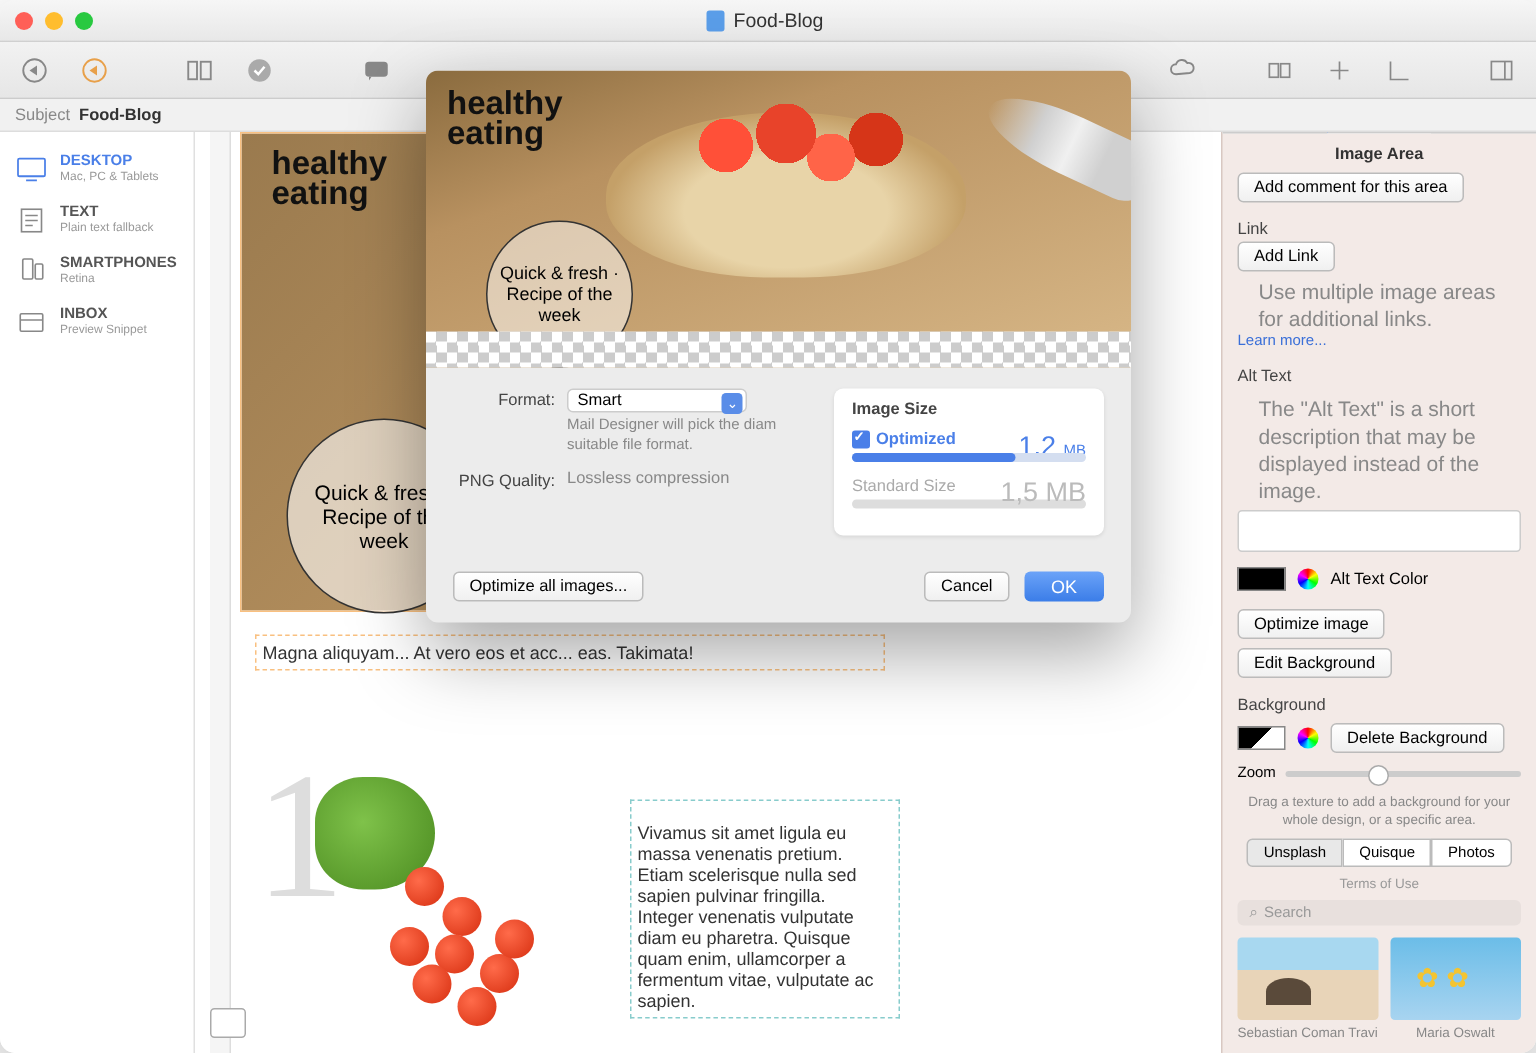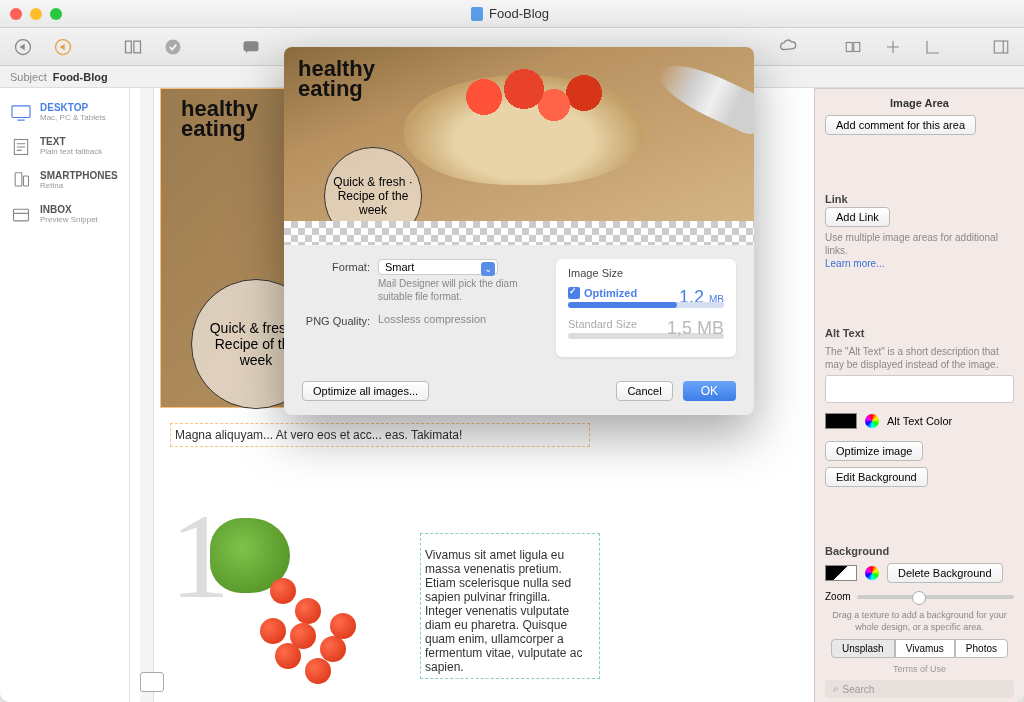--- a/index.html
+++ b/index.html
@@ -46,24 +46,24 @@
 .pepper { width: 80px; height: 75px; background: radial-gradient(circle at 40% 40%, #7fc24a, #4a8a1f); border-radius: 40% 50% 50% 40%; position: absolute; top: 0; left: 10px; }
 .cherry-tomato { width: 26px; height: 26px; background: radial-gradient(circle at 35% 35%, #ff6b4a, #d62e0f); border-radius: 50%; position: absolute; }
 .right-text { position: absolute; left: 280px; top: 445px; width: 180px; font-size: 12px; color: #333; border: 1px dashed #8cc; padding: 4px; }
 .bottom-layout-icon { position: absolute; bottom: 10px; left: 10px; width: 24px; height: 20px; background: #fff; border: 1px solid #aaa; border-radius: 3px; }
 
 .inspector { width: 210px; background: #f3eae7; border-left: 1px solid #d8c8c2; display: flex; flex-direction: column; font-size: 11px; }
 .inspector-tabs { display: flex; background: #f7f7f7; }
 .inspector-tabs .itab { flex: 1; text-align: center; padding: 5px 0; font-size: 11px; color: #666; border-bottom: 1px solid #ccc; cursor: pointer; }
 .inspector-tabs .itab.active { background: #4a7fe8; color: #fff; border-radius: 4px 4px 0 0; }
 .section-title { text-align: center; font-size: 11px; font-weight: 600; color: #333; padding: 8px 0 6px; }
-.section-label { font-size: 11px; font-weight: 700; color: #444; padding: 6px 10px 2px; margin-top: 46px; }
+.section-label { font-size: 11px; font-weight: 400; color: #444; padding: 6px 10px 2px; }
 .ibody { padding: 0 10px 6px; }
 .mac-btn { background: linear-gradient(#fff,#f0f0f0); border: 1px solid #bbb; border-radius: 4px; padding: 3px 10px; font-size: 11px; cursor: pointer; }
-.help-text { font-size: 10px; color: #888; margin-top: 4px; line-height: 1.3; }
+.help-text { font-size: 14px; color: #888; margin-top: 4px; line-height: 1.3; margin-left: 14px; }
 .link-learn { color: #3a6fd8; font-size: 10px; }
 .alt-input { width: 100%; height: 28px; background: #fff; border: 1px solid #ccc; border-radius: 3px; margin-top: 4px; }
 .color-row { display: flex; align-items: center; gap: 8px; padding: 4px 10px; }
 .color-swatch { width: 32px; height: 16px; background: #000; border: 1px solid #888; }
 .color-wheel { width: 14px; height: 14px; border-radius: 50%; background: conic-gradient(red,yellow,lime,cyan,blue,magenta,red); }
 .zoom-row { display: flex; align-items: center; gap: 6px; padding: 4px 10px; font-size: 10px; }
 .zoom-slider { flex: 1; height: 4px; background: #ccc; border-radius: 2px; position: relative; }
 .zoom-slider::after { content: ''; position: absolute; left: 35%; top: -4px; width: 12px; height: 12px; background: #fff; border: 1px solid #aaa; border-radius: 50%; }
 .drag-text { font-size: 9px; color: #888; text-align: center; padding: 4px 14px; line-height: 1.3; }
 .bg-tabs { display: flex; justify-content: center; gap: 0; padding: 2px 10px; }
@@ -96,21 +96,21 @@
 .modal-left { flex: 1; font-size: 11px; }
 .form-row { display: flex; gap: 8px; margin-bottom: 4px; align-items: flex-start; }
 .form-row .flabel { width: 68px; text-align: right; color: #444; padding-top: 2px; }
 .form-row .fval { flex: 1; }
 .select { background: #fff; border: 1px solid #ccc; border-radius: 4px; padding: 1px 6px; width: 120px; font-size: 11px; position: relative; }
 .select::after { content: ''; position: absolute; right: 2px; top: 2px; width: 14px; height: 14px; background: #5a8de8; border-radius: 3px; }
 .select-caret { position: absolute; right: 5px; top: 4px; color: #fff; font-size: 9px; z-index: 1; }
 .fhelp { font-size: 10px; color: #888; line-height: 1.3; padding-top: 2px; }
 
 .modal-right { width: 180px; background: #fff; border-radius: 6px; padding: 8px 12px; box-shadow: 0 1px 3px rgba(0,0,0,0.1); }
-.mr-title { font-size: 11px; font-weight: 400; color: #444; margin-bottom: 8px; }
+.mr-title { font-size: 11px; font-weight: 700; color: #444; margin-bottom: 8px; }
 .mr-row { margin-bottom: 10px; }
 .mr-label { font-size: 11px; color: #4a7fe8; font-weight: 600; display: flex; align-items: center; gap: 4px; }
 .mr-check { width: 12px; height: 12px; background: #4a7fe8; border-radius: 2px; position: relative; }
 .mr-check::after { content: '✓'; color: #fff; font-size: 9px; position: absolute; top: -1px; left: 1px; }
 .mr-bar { height: 6px; background: #d4def0; border-radius: 3px; margin-top: 3px; position: relative; }
 .mr-bar-fill { height: 100%; background: #4a7fe8; border-radius: 3px; width: 70%; }
 .mr-size { float: right; font-size: 18px; color: #4a7fe8; font-weight: 300; margin-left: 16px; }
 .mr-size .unit { font-size: 10px; }
 .mr-label-gray { font-size: 11px; color: #aaa; }
 .mr-bar-gray { height: 6px; background: #ddd; border-radius: 3px; margin-top: 3px; }
@@ -329,21 +329,21 @@
         <div class="color-wheel"></div>
         <button class="mac-btn">Delete Background</button>
       </div>
       <div class="zoom-row">
         <span>Zoom</span>
         <div class="zoom-slider"></div>
       </div>
       <div class="drag-text">Drag a texture to add a background for your whole design, or a specific area.</div>
       <div class="bg-tabs">
         <div class="btab active">Unsplash</div>
-        <div class="btab">Vivamus</div>
+        <div class="btab">Quisque</div>
         <div class="btab">Photos</div>
       </div>
       <div class="terms">Terms of Use</div>
       <div class="search-box">
         <span>⌕</span>
         <span>Search</span>
       </div>
       <div class="thumbs">
         <div class="thumb">
           <div class="thumb-img beach"></div>

